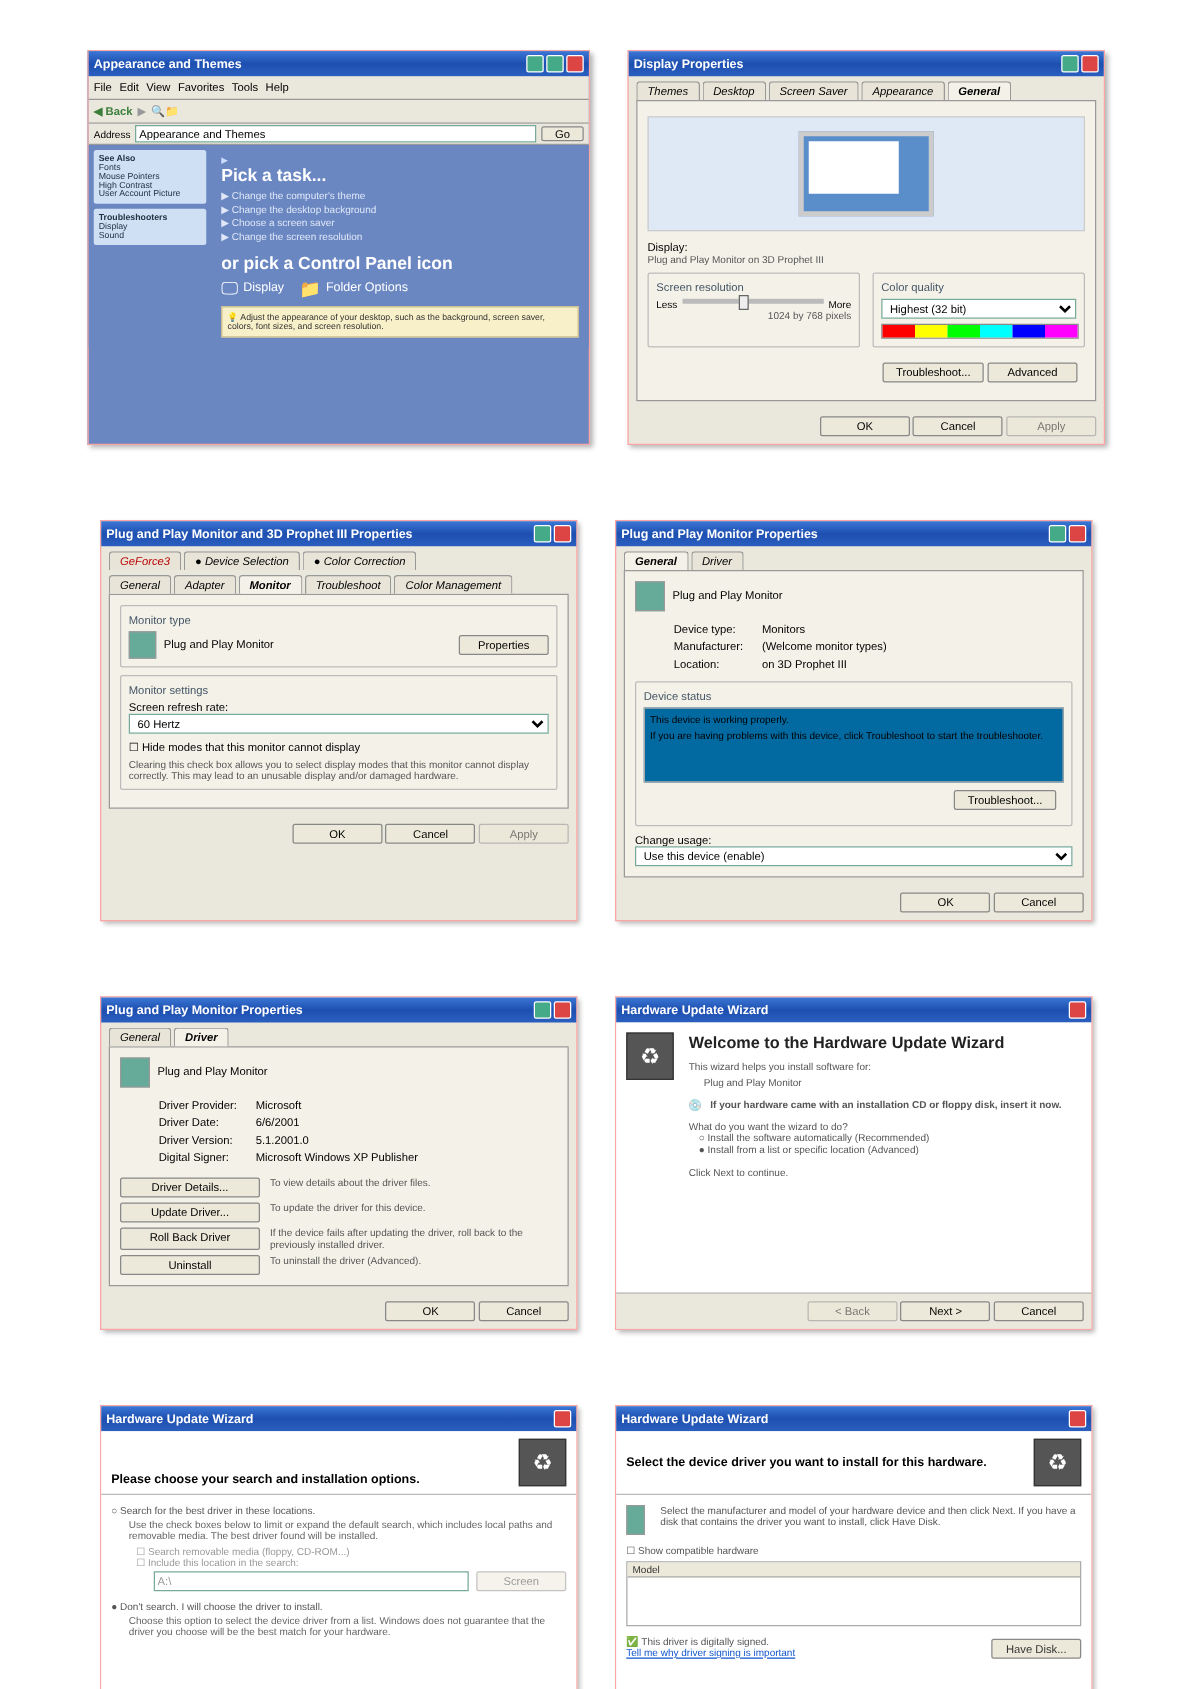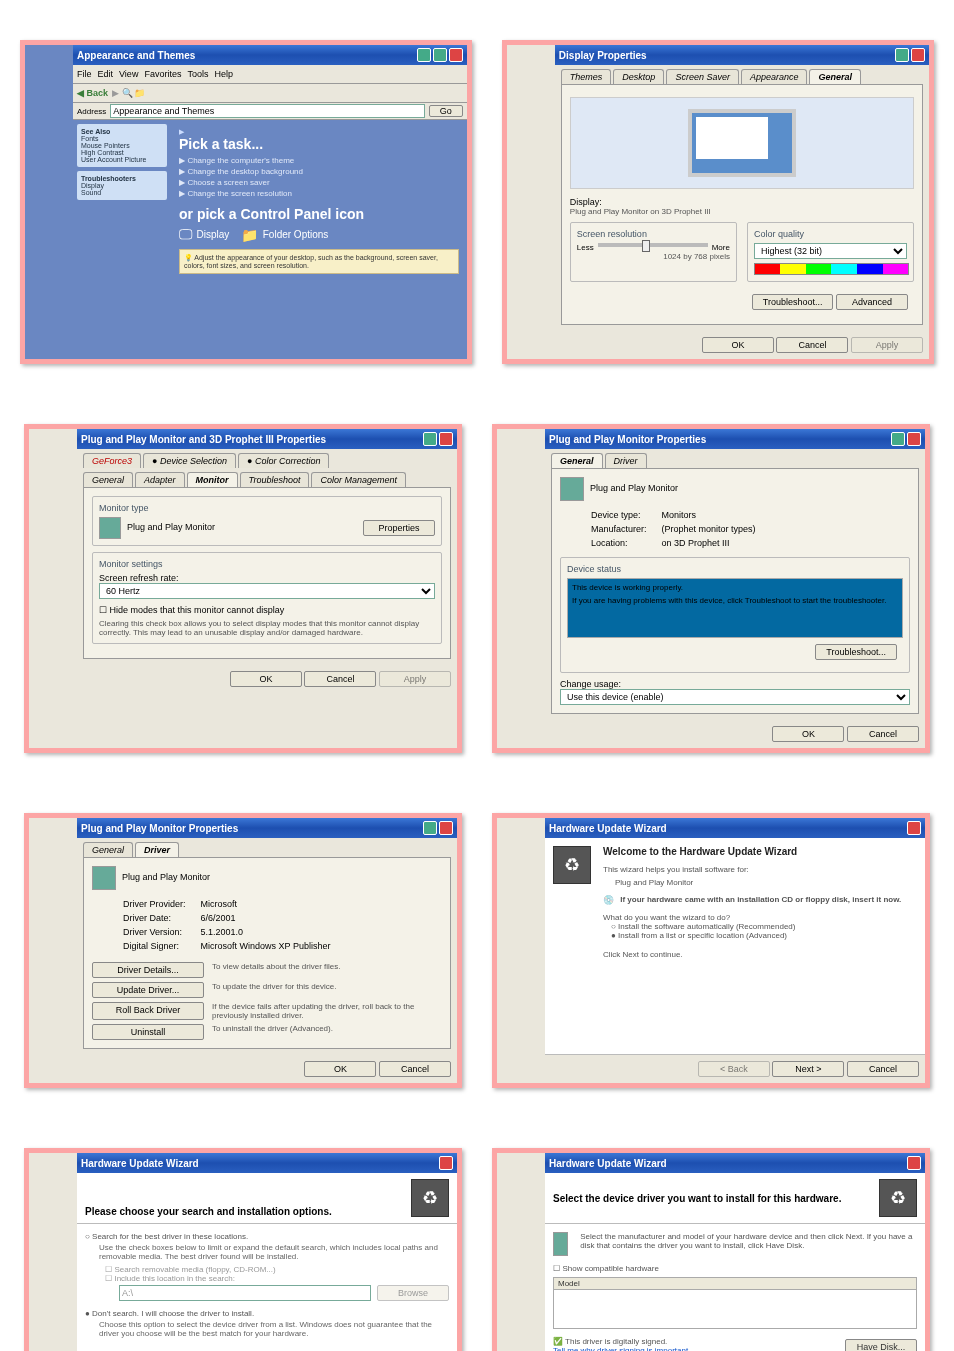--- a/index.html
+++ b/index.html
@@ -12,24 +12,23 @@
     box-sizing: border-box;
   }
   .row {
     display: flex;
     justify-content: center;
     gap: 30px;
     margin-bottom: 60px;
   }
   .window {
     width: 380px;
-    border: 5px solid #fca5a5;
+    border: 1px solid #fca5a5;
     background: #eae7dc;
     box-shadow: 2px 2px 4px rgba(0,0,0,0.3);
-    padding-left: 48px;
   }
   .titlebar {
     background: linear-gradient(to bottom, #3b77d6, #1d4fb0 50%, #2a5fc0);
     color: #fff;
     height: 20px;
     display: flex;
     align-items: center;
     padding: 0 4px;
     font-weight: bold;
     font-size: 10px;
@@ -429,21 +428,21 @@
     <div class="panel">
       <div><span class="icon-box" style="width:22px;height:22px;background:#6a9"></span><span>Plug and Play Monitor</span></div>
       <table style="margin:6px 0 0 28px;font-size:9px">
         <tbody>
             <tr>
               <td>Device type:</td>
               <td style="padding-left:12px">Monitors</td>
             </tr>
         <tr>
               <td>Manufacturer:</td>
-              <td style="padding-left:12px">(Prophet monitor types)</td>
+              <td style="padding-left:12px">(Welcome monitor types)</td>
             </tr>
         <tr>
               <td>Location:</td>
               <td style="padding-left:12px">on 3D Prophet III</td>
             </tr>
       </tbody>
         </table>
       <div class="group" style="margin-top:6px">
         <div class="group-title">Device status</div>
         <div style="background:#0369a1;border:1px solid #aaa;padding:4px;height:50px;font-size:8px">
@@ -526,21 +525,21 @@
       <span>Hardware Update Wizard</span>
       <div class="btns">
           <div class="sq"></div>
         </div>
     </div>
     <div class="content" style="background:#fff;min-height:200px;display:flex">
       <div style="width:50px">
         <div class="wizard-icon">♻</div>
       </div>
       <div style="flex:1">
-        <div style="font-size:10px;font-weight:bold;color:#222">Welcome to the Hardware Update Wizard</div>
+        <div style="font-size:13px;font-weight:bold;color:#222">Welcome to the Hardware Update Wizard</div>
         <div class="small" style="margin-top:8px">This wizard helps you install software for:</div>
         <div class="small" style="margin:4px 0 8px 12px">Plug and Play Monitor</div>
         <div style="display:flex;gap:6px;align-items:flex-start">
             <span>💿</span>
             <b class="small">If your hardware came with an installation CD or floppy disk, insert it now.</b>
           </div>
         <div class="small" style="margin-top:8px">What do you want the wizard to do?</div>
         <div class="small radio" style="margin-left:8px"><span>Install the software automatically (Recommended)</span></div>
         <div class="small radio sel" style="margin-left:8px"><span>Install from a list or specific location (Advanced)</span></div>
         <div class="small" style="margin-top:10px">Click Next to continue.</div>
@@ -567,21 +566,21 @@
       <b style="font-size:10px">Please choose your search and installation options.</b>
       <div class="wizard-icon" style="float:none;margin:0">♻</div>
     </div>
     <div class="content" style="background:#fff;min-height:160px">
       <div class="radio small"><span>Search for the best driver in these locations.</span></div>
       <div class="small" style="margin:2px 0 4px 14px;color:#666">Use the check boxes below to limit or expand the default search, which includes local paths and removable media. The best driver found will be installed.</div>
       <div class="check small" style="margin-left:20px;color:#999"><span>Search removable media (floppy, CD-ROM...)</span></div>
       <div class="check small" style="margin-left:20px;color:#999"><span>Include this location in the search:</span></div>
       <div style="margin:2px 0 8px 34px;display:flex;gap:6px">
         <input type="text" style="flex: 1 1 0%; color: rgb(153, 153, 153);" value="A:\">
-        <span class="btn" style="opacity:.5">Browse</span>
+        <span class="btn" style="opacity:.5">Screen</span>
       </div>
       <div class="radio sel small"><span>Don't search. I will choose the driver to install.</span></div>
       <div class="small" style="margin:2px 0 0 14px;color:#666">Choose this option to select the device driver from a list. Windows does not guarantee that the driver you choose will be the best match for your hardware.</div>
     </div>
 
   </div>
 
   <div class="window">
     <div class="titlebar">
       <span>Hardware Update Wizard</span>

